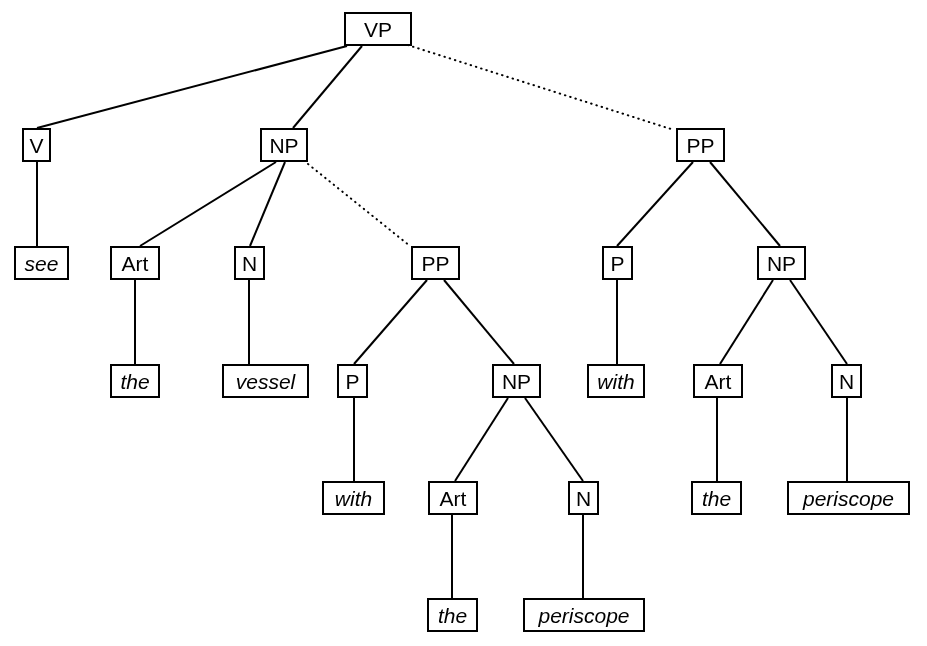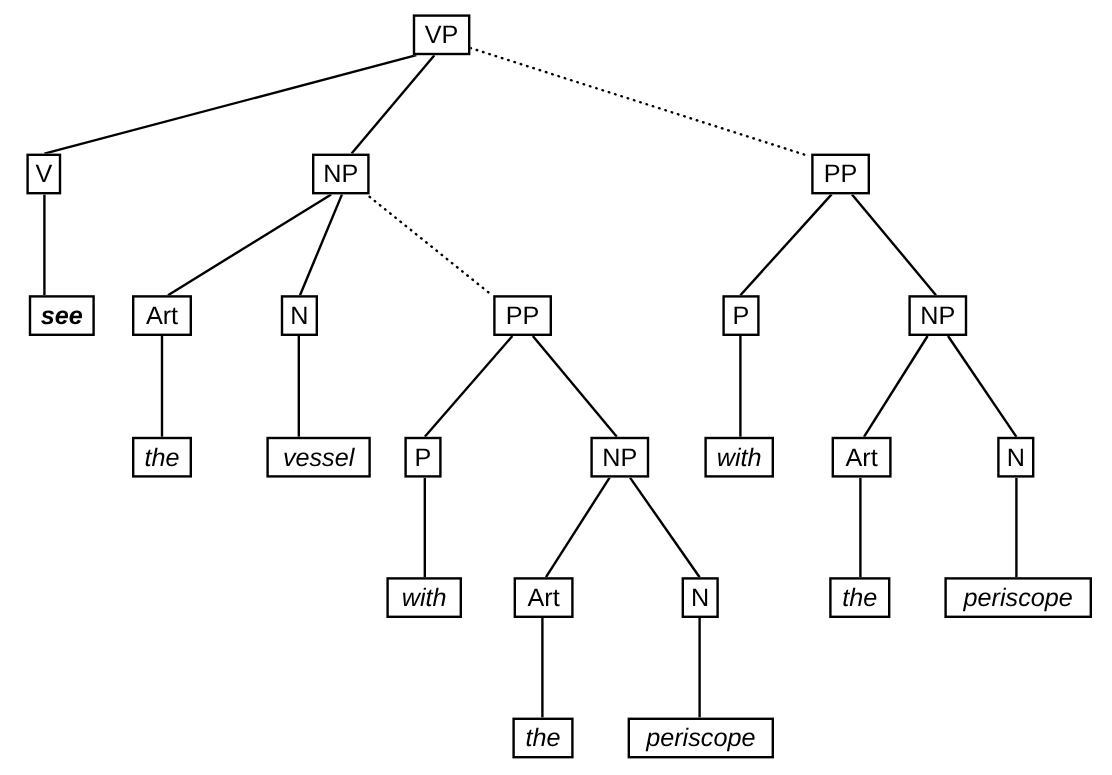--- a/index.html
+++ b/index.html
@@ -64,25 +64,25 @@
       <line x1="583" y1="515" x2="583" y2="598" stroke="#000000" stroke-width="2"></line>
       <line x1="693" y1="162" x2="617" y2="246" stroke="#000000" stroke-width="2"></line>
       <line x1="710" y1="162" x2="780" y2="246" stroke="#000000" stroke-width="2"></line>
       <line x1="617" y1="280" x2="617" y2="364" stroke="#000000" stroke-width="2"></line>
       <line x1="773" y1="280" x2="720" y2="364" stroke="#000000" stroke-width="2"></line>
       <line x1="790" y1="280" x2="847" y2="364" stroke="#000000" stroke-width="2"></line>
       <line x1="717" y1="398" x2="717" y2="481" stroke="#000000" stroke-width="2"></line>
       <line x1="847" y1="398" x2="847" y2="481" stroke="#000000" stroke-width="2"></line>
     </svg>
   <div id="node-layer">
-      <div class="node" style="left: 344px; top: 12px; width: 48px; height: 34px;">VP</div>
+      <div class="node" style="left: 344px; top: 12px; width: 68px; height: 34px;">VP</div>
       <div class="node" style="left: 22px; top: 128px; width: 29px; height: 34px;">V</div>
       <div class="node" style="left: 260px; top: 128px; width: 48px; height: 34px;">NP</div>
       <div class="node" style="left: 676px; top: 128px; width: 49px; height: 34px;">PP</div>
-      <div class="node leaf" style="left: 24px; top: 246px; width: 55px; height: 34px; font-weight: bold;">see</div>
+      <div class="node leaf" style="left: 14px; top: 246px; width: 55px; height: 34px;">see</div>
       <div class="node" style="left: 110px; top: 246px; width: 50px; height: 34px;">Art</div>
       <div class="node" style="left: 234px; top: 246px; width: 31px; height: 34px;">N</div>
       <div class="node" style="left: 411px; top: 246px; width: 49px; height: 34px;">PP</div>
       <div class="node" style="left: 602px; top: 246px; width: 31px; height: 34px;">P</div>
       <div class="node" style="left: 757px; top: 246px; width: 49px; height: 34px;">NP</div>
       <div class="node leaf" style="left: 110px; top: 364px; width: 50px; height: 34px;">the</div>
       <div class="node leaf" style="left: 222px; top: 364px; width: 87px; height: 34px;">vessel</div>
       <div class="node" style="left: 337px; top: 364px; width: 31px; height: 34px;">P</div>
       <div class="node" style="left: 492px; top: 364px; width: 49px; height: 34px;">NP</div>
       <div class="node leaf" style="left: 587px; top: 364px; width: 58px; height: 34px;">with</div>

